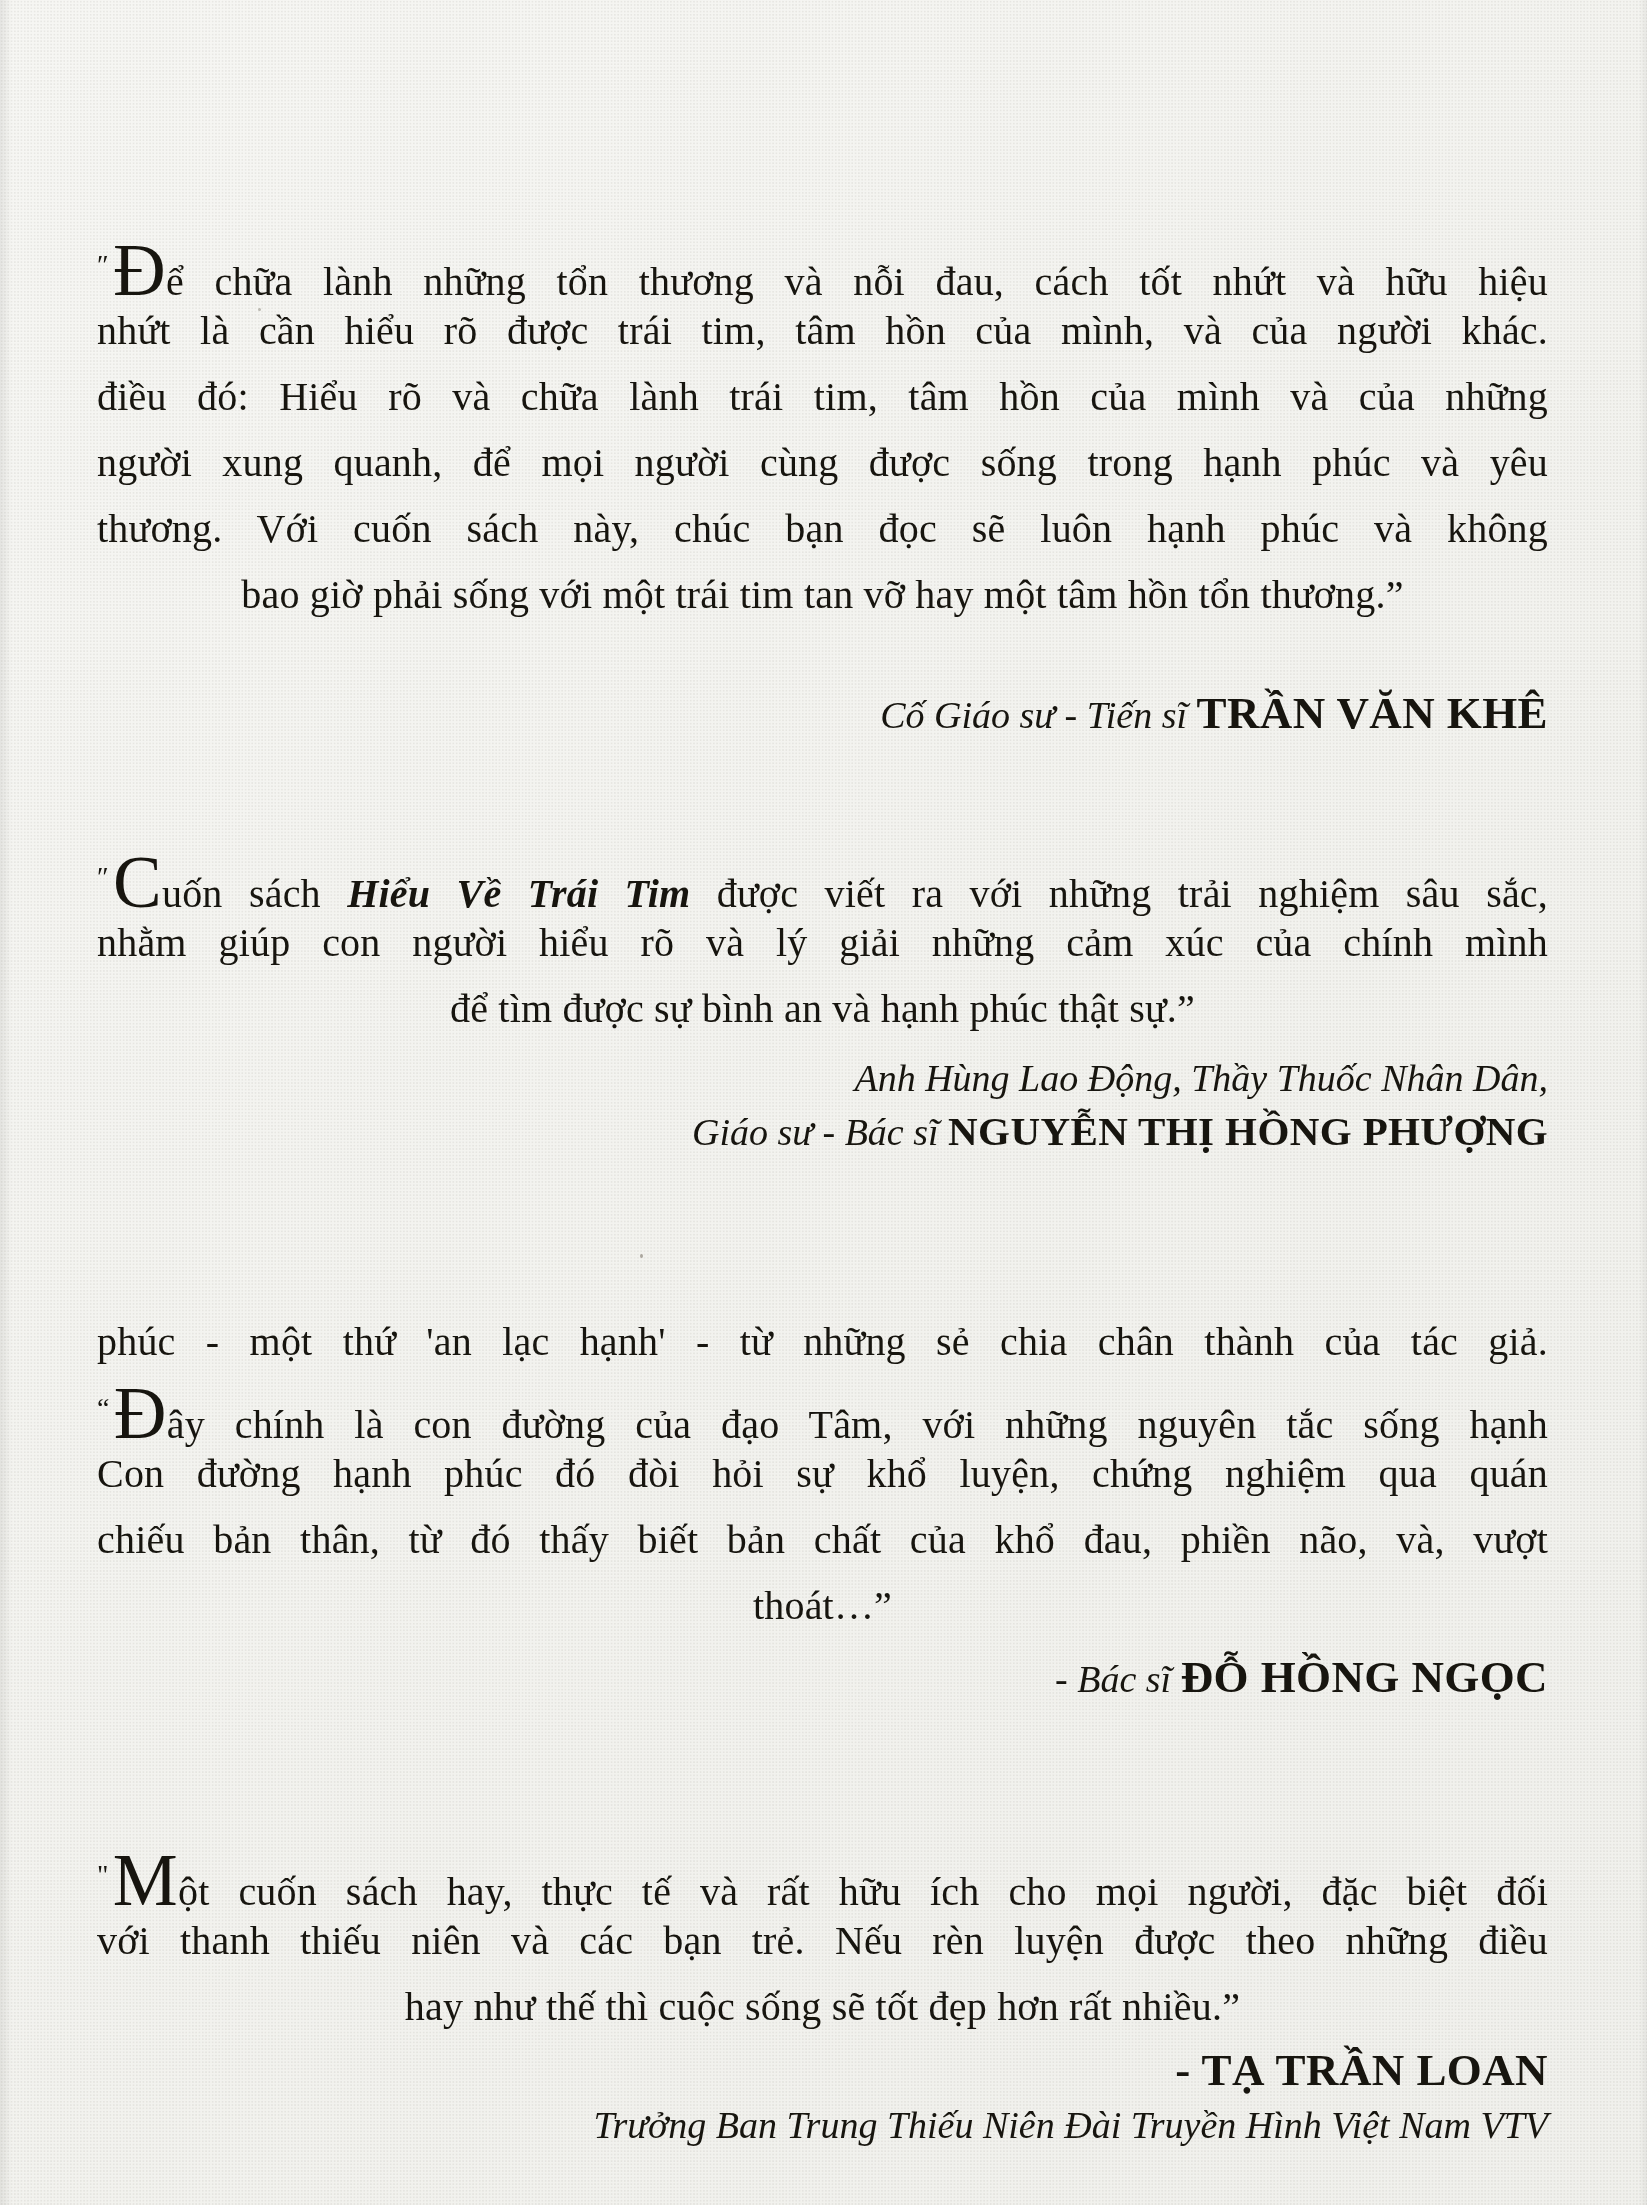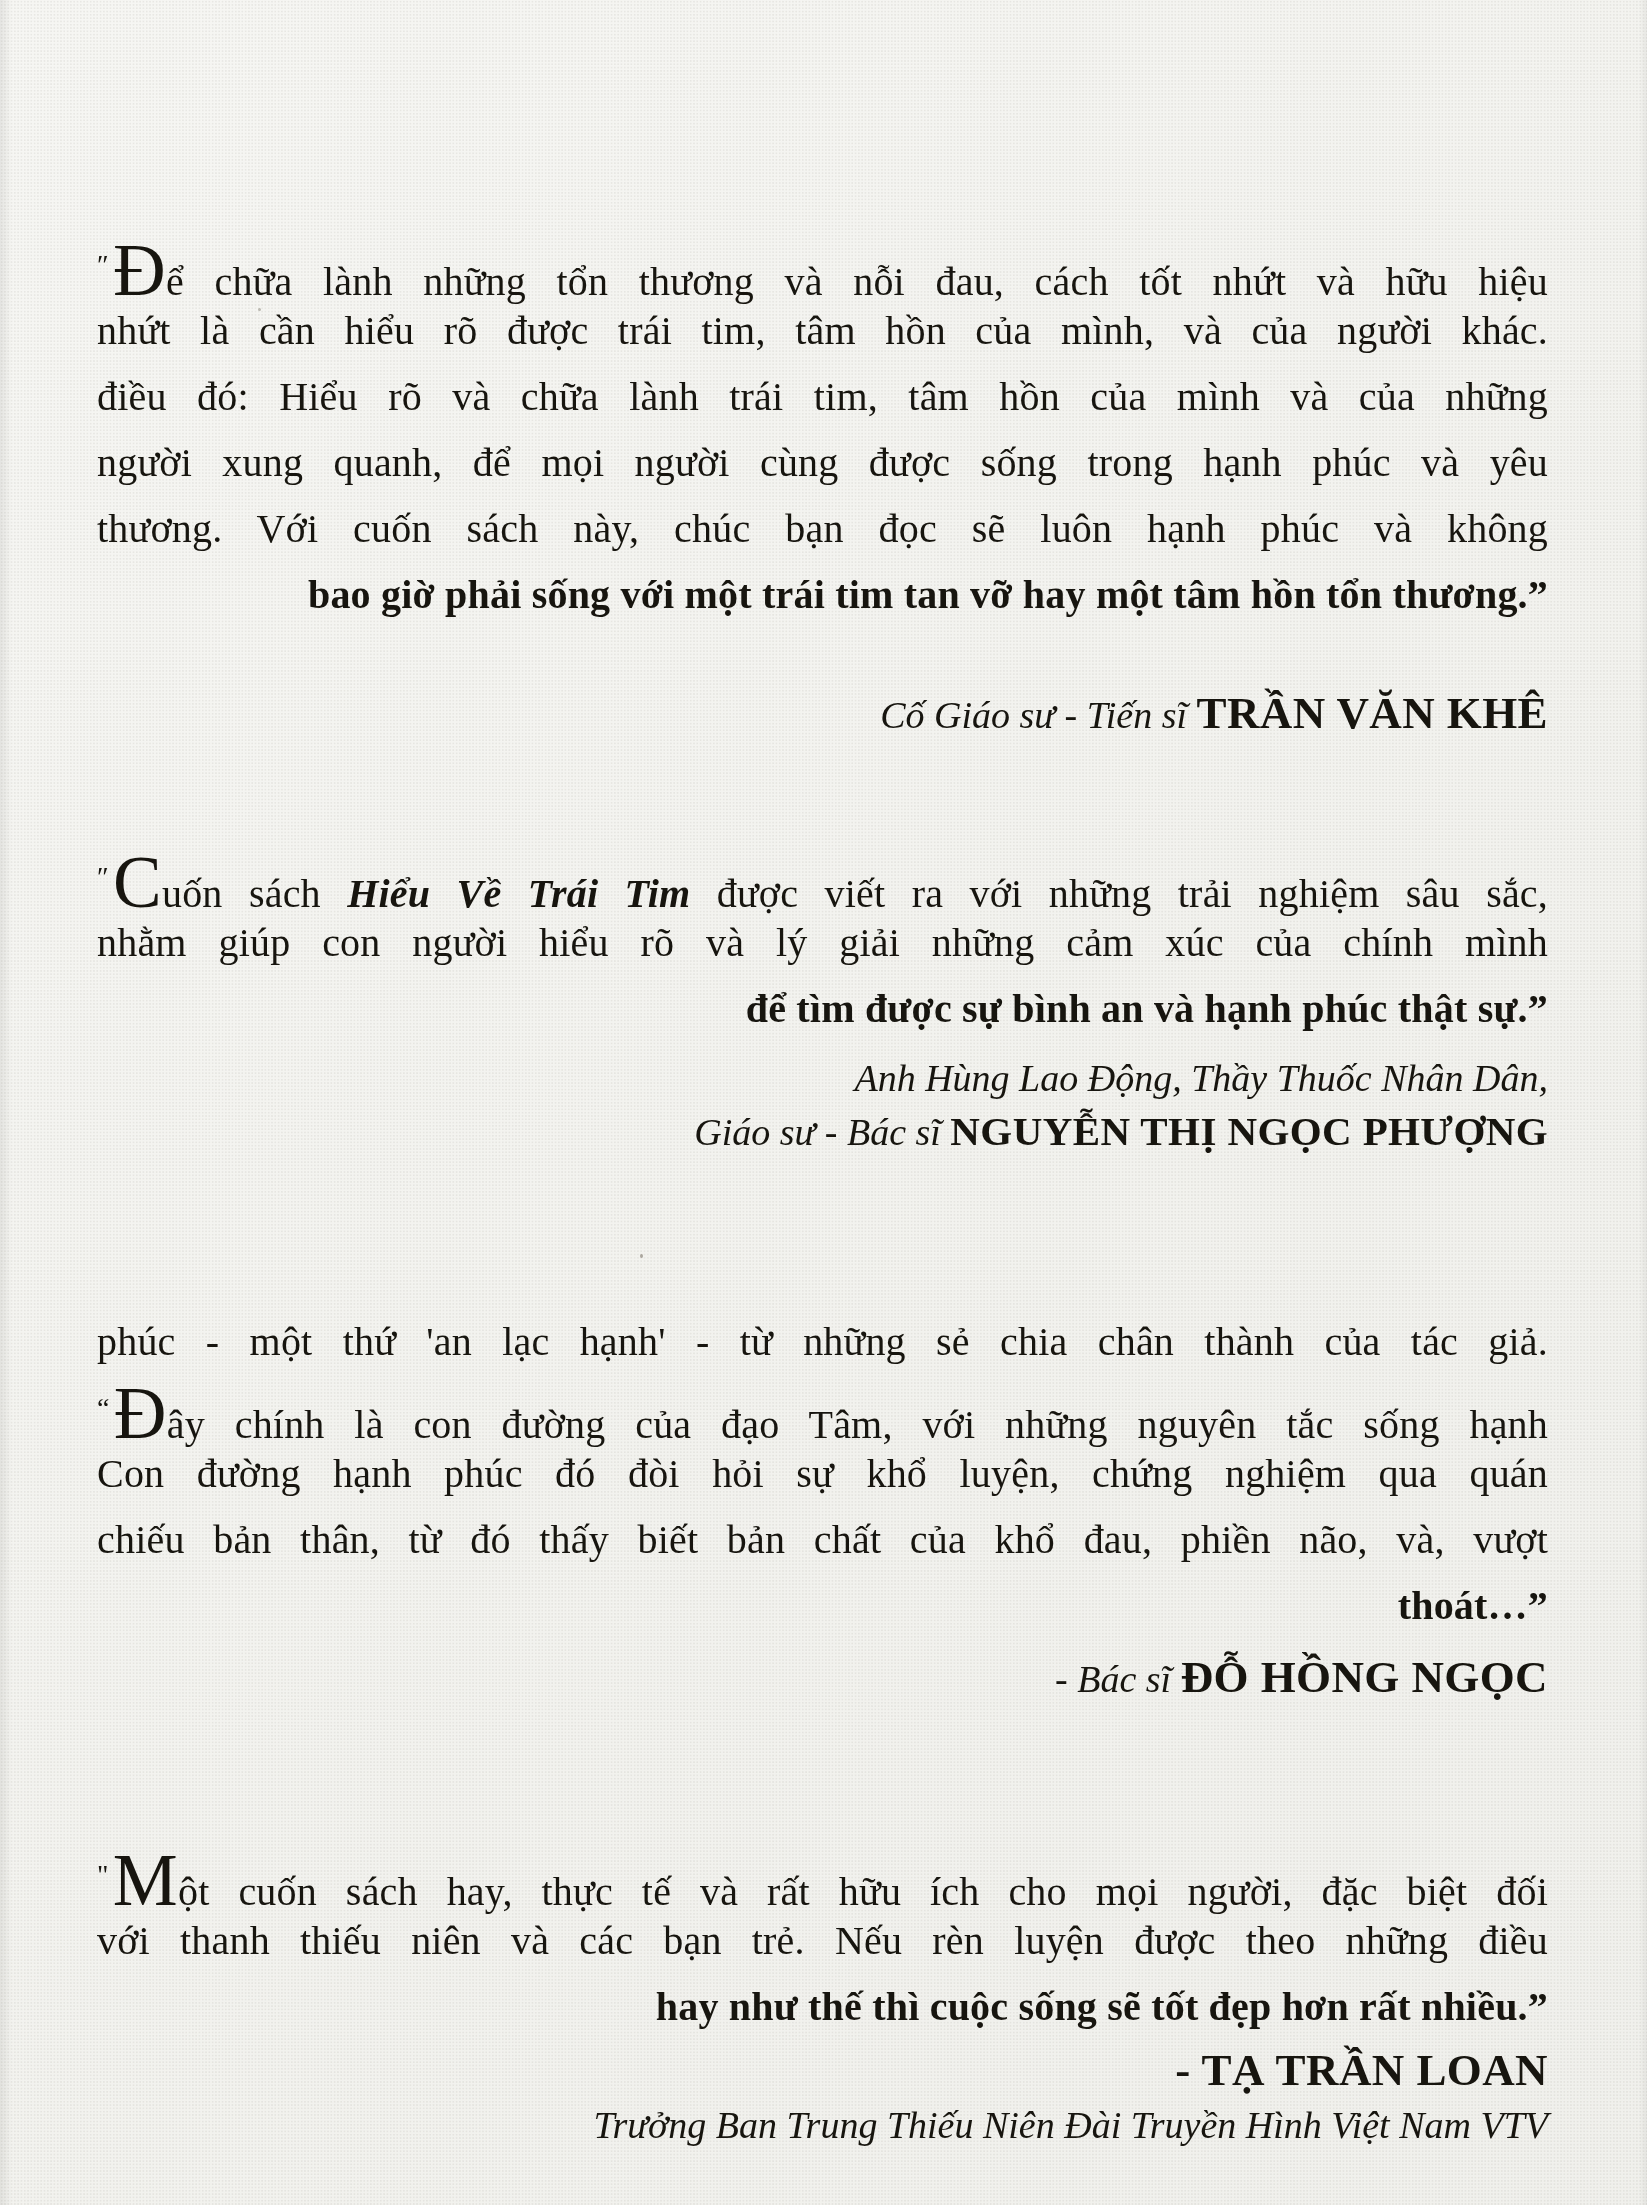--- a/index.html
+++ b/index.html
@@ -23,21 +23,21 @@
   .edge-shade-right {
     position:absolute; right:0; top:0; bottom:0; width:8.3px;
     background:linear-gradient(to left, rgba(0,0,0,0.05), rgba(0,0,0,0));
   }
   .content { position:absolute; left:97px; width:1451px; top:0; height:100%; }
   .sec { position:absolute; left:0; width:100%; }
 
   
   .quote { font-size:40px; line-height:66px; letter-spacing:0.2px; }
   .quote .jl { height:66px; text-align:justify; text-align-last:justify; }
-  .quote .ll { height:66px; text-align:right;font-weight:bold; }
+  .quote .ll { height:66px; text-align:center; }
 
   .plain { font-style:normal; }
   .cap   { font-size:73px; line-height:0; }                 
   .op    { font-size:28px; vertical-align:21px; padding-right:4.2px; } 
   .title { font-weight:bold; font-style:italic; }           
 
   
   .attr { text-align:right; font-size:38px; line-height:53px; }
   .attr .aline { white-space:nowrap; }
   .it    { font-style:italic; font-size:38px; }
@@ -66,21 +66,21 @@
       <div class="sec attr" style="top: 687px;">
         <div class="aline"><span class="it">Cố Giáo sư - Tiến sĩ </span><span class="name">TRẦN VĂN KHÊ</span></div>
       </div>
       <div class="sec quote" style="top: 844px;">
         <div class="jl"><span class="op">″</span><span class="cap">C</span><span class="plain">uốn sách </span><span class="title">Hiểu Về Trái Tim</span><span class="plain"> được viết ra với những trải nghiệm sâu sắc,</span></div>
         <div class="jl"><span class="plain">nhằm giúp con người hiểu rõ và lý giải những cảm xúc của chính mình</span></div>
         <div class="ll"><span class="plain">để tìm được sự bình an và hạnh phúc thật sự.”</span></div>
       </div>
       <div class="sec attr" style="top: 1052px;">
         <div class="aline"><span class="it">Anh Hùng Lao Động, Thầy Thuốc Nhân Dân,</span></div>
-        <div class="aline"><span class="it">Giáo sư - Bác sĩ </span><span class="name name-sm">NGUYỄN THỊ NGỌC PHƯỢNG</span></div>
+        <div class="aline"><span class="it">Giáo sư - Bác sĩ </span><span class="name name-sm">NGUYỄN THỊ HỒNG PHƯỢNG</span></div>
       </div>
       <div class="sec quote" style="top: 1309px;">
         <div class="jl"><span class="plain">phúc - một thứ 'an lạc hạnh' - từ những sẻ chia chân thành của tác giả.</span></div>
         <div class="jl"><span class="op">“</span><span class="cap">Đ</span><span class="plain">ây chính là con đường của đạo Tâm, với những nguyên tắc sống hạnh</span></div>
         <div class="jl"><span class="plain">Con đường hạnh phúc đó đòi hỏi sự khổ luyện, chứng nghiệm qua quán</span></div>
         <div class="jl"><span class="plain">chiếu bản thân, từ đó thấy biết bản chất của khổ đau, phiền não, và, vượt</span></div>
         <div class="ll"><span class="plain">thoát…”</span></div>
       </div>
       <div class="sec attr" style="top: 1651px;">
         <div class="aline"><span class="it">- </span><span class="it">Bác sĩ </span><span class="name">ĐỖ HỒNG NGỌC</span></div>

